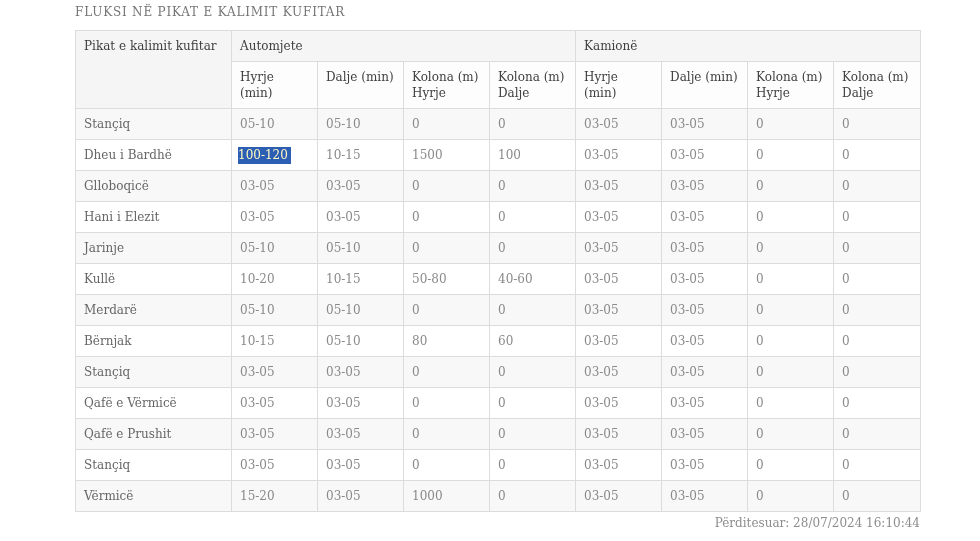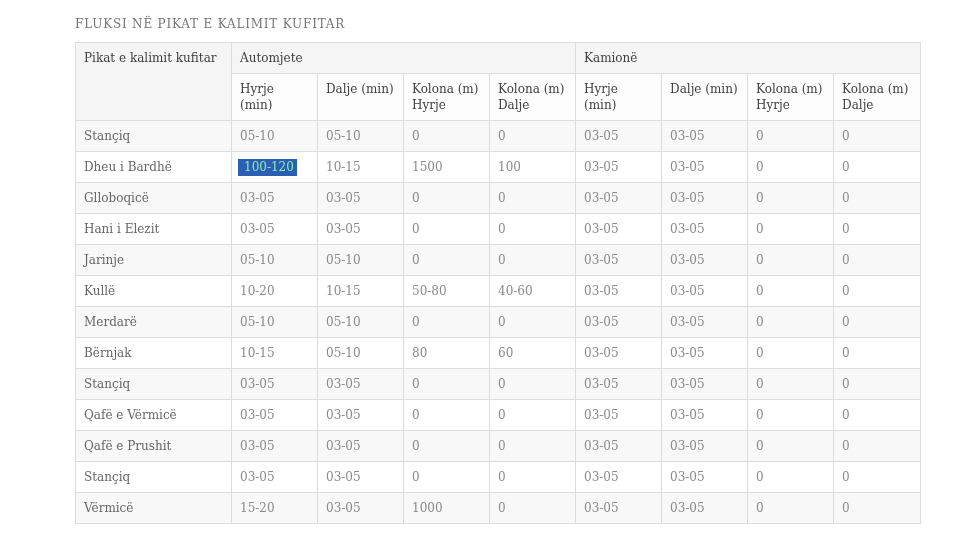--- a/index.html
+++ b/index.html
@@ -2,21 +2,21 @@
 <html><head>
 <meta charset="utf-8">
 <style>
   * { margin:0; padding:0; box-sizing:border-box; }
   html,body { background:#ffffff; }
   body {
     font-family:"DejaVu Serif","Liberation Serif",serif;
     width:980px; height:541px; overflow:hidden;
   }
   .page { position:relative; width:980px; height:541px; background:#fff; }
-  .content { position:absolute; left:75px; top:17px; width:845px; }
+  .content { position:absolute; left:75px; top:5px; width:845px; }
 
   .title {
     font-size:12px; color:#757575; letter-spacing:0.8px;
     margin-bottom:11px;
   }
 
   table.flows {
     width:845px; border-collapse:collapse; table-layout:fixed;
     background:#fff;
   }
@@ -30,21 +30,21 @@
   thead th { background:#f5f5f5; color:#404040; }
   thead tr.sub-row th { background:#fdfdfd; }
   thead th.corner { background:#f5f5f5; }
 
   tbody tr:nth-child(odd)  { background:#f8f8f8; }
   tbody tr:nth-child(even) { background:#ffffff; }
   td.name { color:#666666; }
   td.val  { color:#8a8a8a; }
 
   .text-selected {
-    color:#86efac; padding:1px 3px 2px 6px; margin-left:-2px;
+    color:#fef9c3; padding:1px 3px 2px 0; margin-left:-2px;
   }
 
   .footer {
     width:845px; text-align:right;
     font-size:12px; color:#8d8d8d;
     margin-top:4px;
   }
 </style>
 </head>
 <body>
@@ -223,15 +223,16 @@
             <td class="val">1000</td>
             <td class="val">0</td>
             <td class="val">03-05</td>
             <td class="val">03-05</td>
             <td class="val">0</td>
             <td class="val">0</td>
           </tr>
         </tbody>
     </table>
 
+    <div class="footer">Përditesuar: 28/07/2024 16:10:44</div>
 
   </div>
 </div>
 
 </body></html>

